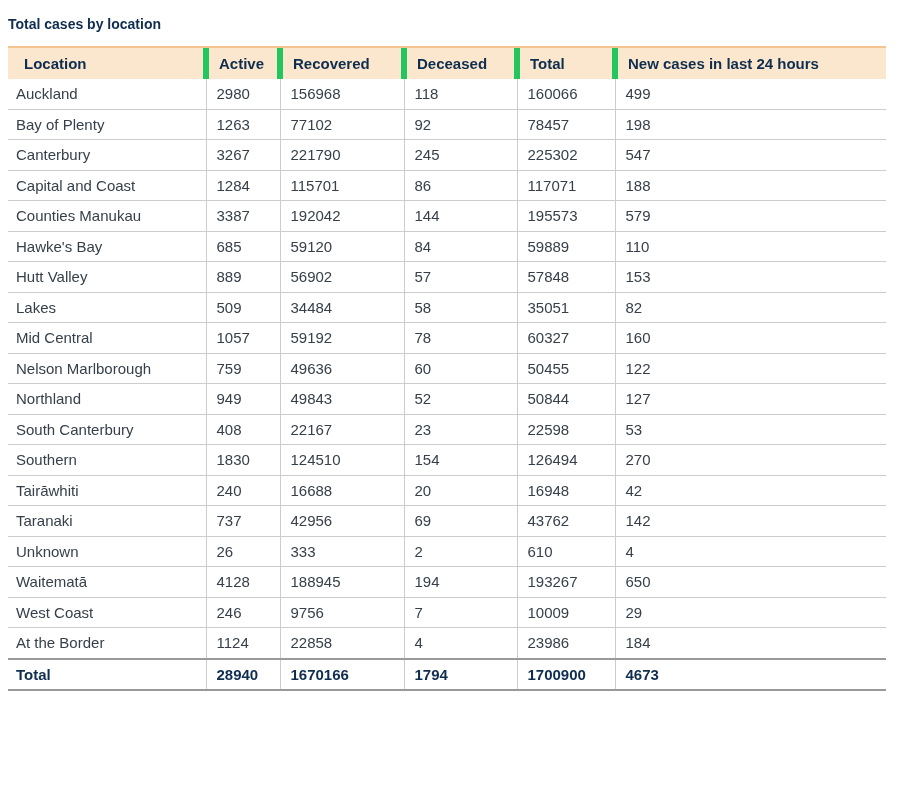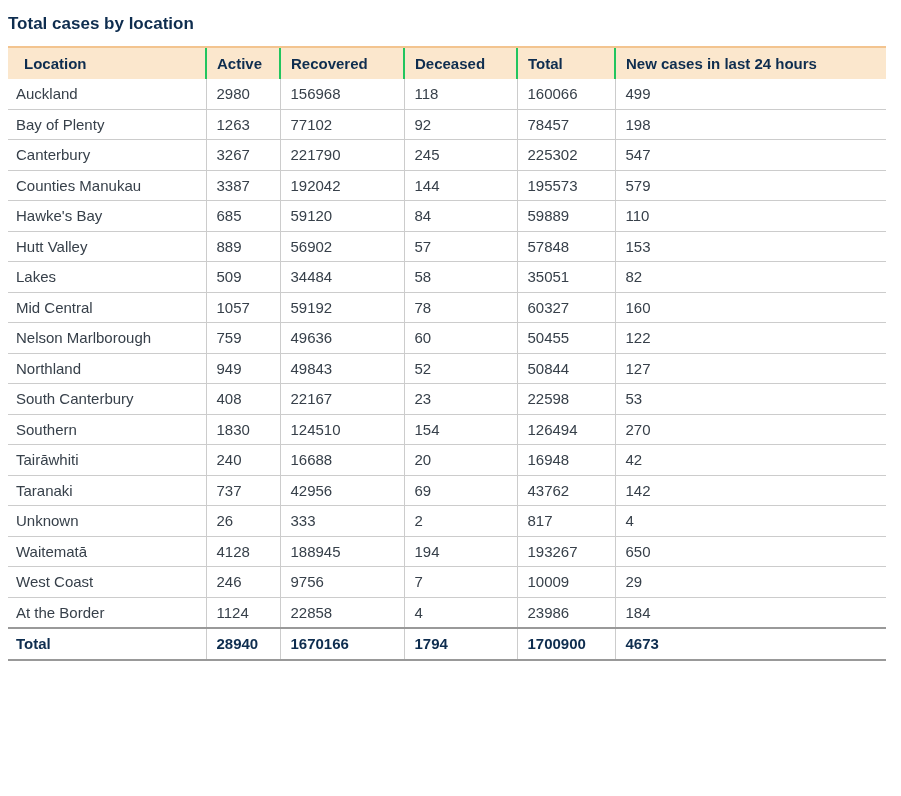--- a/index.html
+++ b/index.html
@@ -16,21 +16,21 @@
     padding: 0;
     background: #ffffff;
     font-family: "Liberation Sans", sans-serif;
   }
   .page {
     width: 901px;
     padding: 12px 7px 12px 8px;
   }
   h1.page-title {
     margin: 2px 0 12px 0;
-    font-size: 17px;
+    font-size: 14px;
     line-height: 20px;
     font-weight: bold;
     color: var(--heading-text);
   }
   .table-wrap {
     width: 878px;
     border-top: 2px solid var(--header-top-border);
   }
   table.cases-table {
     width: 878px;
@@ -45,21 +45,21 @@
   col.c-total     { width: 98px;  }
   col.c-newcases  { width: 271px; }
 
   th {
     background: var(--header-bg);
     color: var(--heading-text);
     font-weight: bold;
     text-align: left;
     padding: 6px 10px;
     line-height: 19px;
-    border-left: 2px solid #22c55e;
+    border-left: 6px solid #22c55e;
     white-space: nowrap;
     overflow: hidden;
   }
   th:first-child { border-left: none; padding-left: 16px; }
 
   td {
     color: var(--body-text);
     text-align: left;
     padding: 6px 10px;
     line-height: 17.5px;
@@ -122,20 +122,28 @@
           </tr>
           <tr>
             <td>Canterbury</td>
             <td>3267</td>
             <td>221790</td>
             <td>245</td>
             <td>225302</td>
             <td>547</td>
           </tr>
           <tr>
+            <td>Capital and Coast</td>
+            <td>1284</td>
+            <td>115701</td>
+            <td>86</td>
+            <td>117071</td>
+            <td>188</td>
+          </tr>
+          <tr>
             <td>Counties Manukau</td>
             <td>3387</td>
             <td>192042</td>
             <td>144</td>
             <td>195573</td>
             <td>579</td>
           </tr>
           <tr>
             <td>Hawke's Bay</td>
             <td>685</td>
@@ -214,21 +222,21 @@
             <td>42956</td>
             <td>69</td>
             <td>43762</td>
             <td>142</td>
           </tr>
           <tr>
             <td>Unknown</td>
             <td>26</td>
             <td>333</td>
             <td>2</td>
-            <td>817</td>
+            <td>610</td>
             <td>4</td>
           </tr>
           <tr>
             <td>Waitematā</td>
             <td>4128</td>
             <td>188945</td>
             <td>194</td>
             <td>193267</td>
             <td>650</td>
           </tr>

